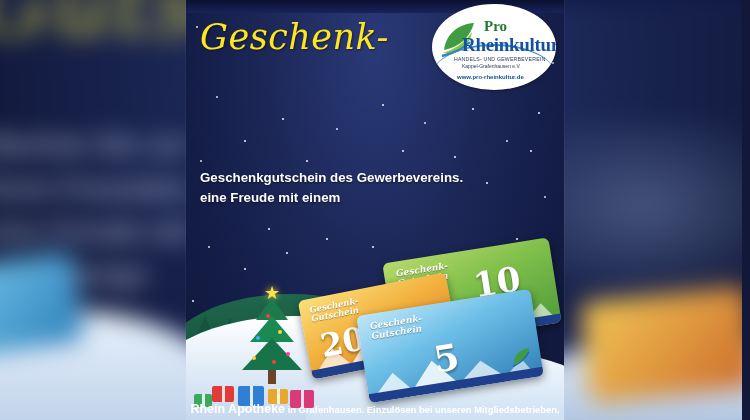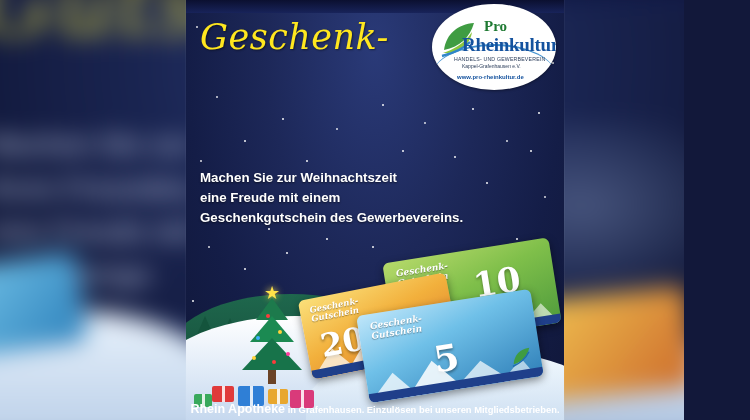--- a/index.html
+++ b/index.html
@@ -4,21 +4,21 @@
 <style>
   * { box-sizing: border-box; margin: 0; padding: 0; }
   html, body {
     width: 750px; height: 420px;
     overflow: hidden;
     background: #12183a;
     font-family: "Liberation Sans", sans-serif;
   }
   #stage {
     position: relative;
-    width: 684px; height: 420px;
+    width: 742px; height: 420px;
     overflow: hidden;
   }
 
   
   .bg-wrap {
     position: absolute; inset: 0;
     overflow: hidden;
     filter: blur(11px) saturate(1.05);
     transform: scale(1.12);
     transform-origin: 50% 50%;
@@ -331,23 +331,22 @@
       </svg>
       <div class="logo-swoosh"></div>
       <div class="logo-pro">Pro</div>
       <div class="logo-rhein">Rheinkultur</div>
       <div class="logo-sub1">HANDELS- UND GEWERBEVEREIN</div>
       <div class="logo-sub2">Kappel-Grafenhausen e.V.</div>
       <div class="logo-url">www.pro-rheinkultur.de</div>
     </div>
 
     <div class="body-copy">
-      <div>Machen Sie zur Weihnachtszeit</div>
+      <div>Geschenkgutschein des Gewerbevereins.</div>
       <div>eine Freude mit einem</div>
-      <div>Geschenkgutschein des Gewerbevereins.</div>
     </div>
 
     <div class="ground">
       <div class="dark-hill"></div>
       <div class="pine" style="left:6px;  bottom:74px;"></div>
       <div class="pine" style="left:34px; bottom:78px; border-left-width:10px; border-right-width:10px; border-bottom-width:24px;"></div>
       <div class="pine" style="left:132px;bottom:72px; border-left-width:9px;  border-right-width:9px;  border-bottom-width:22px;"></div>
       <div class="pine" style="left:162px;bottom:76px; border-left-width:7px;  border-right-width:7px;  border-bottom-width:18px;"></div>
 
       <div class="snow-hill"></div>

